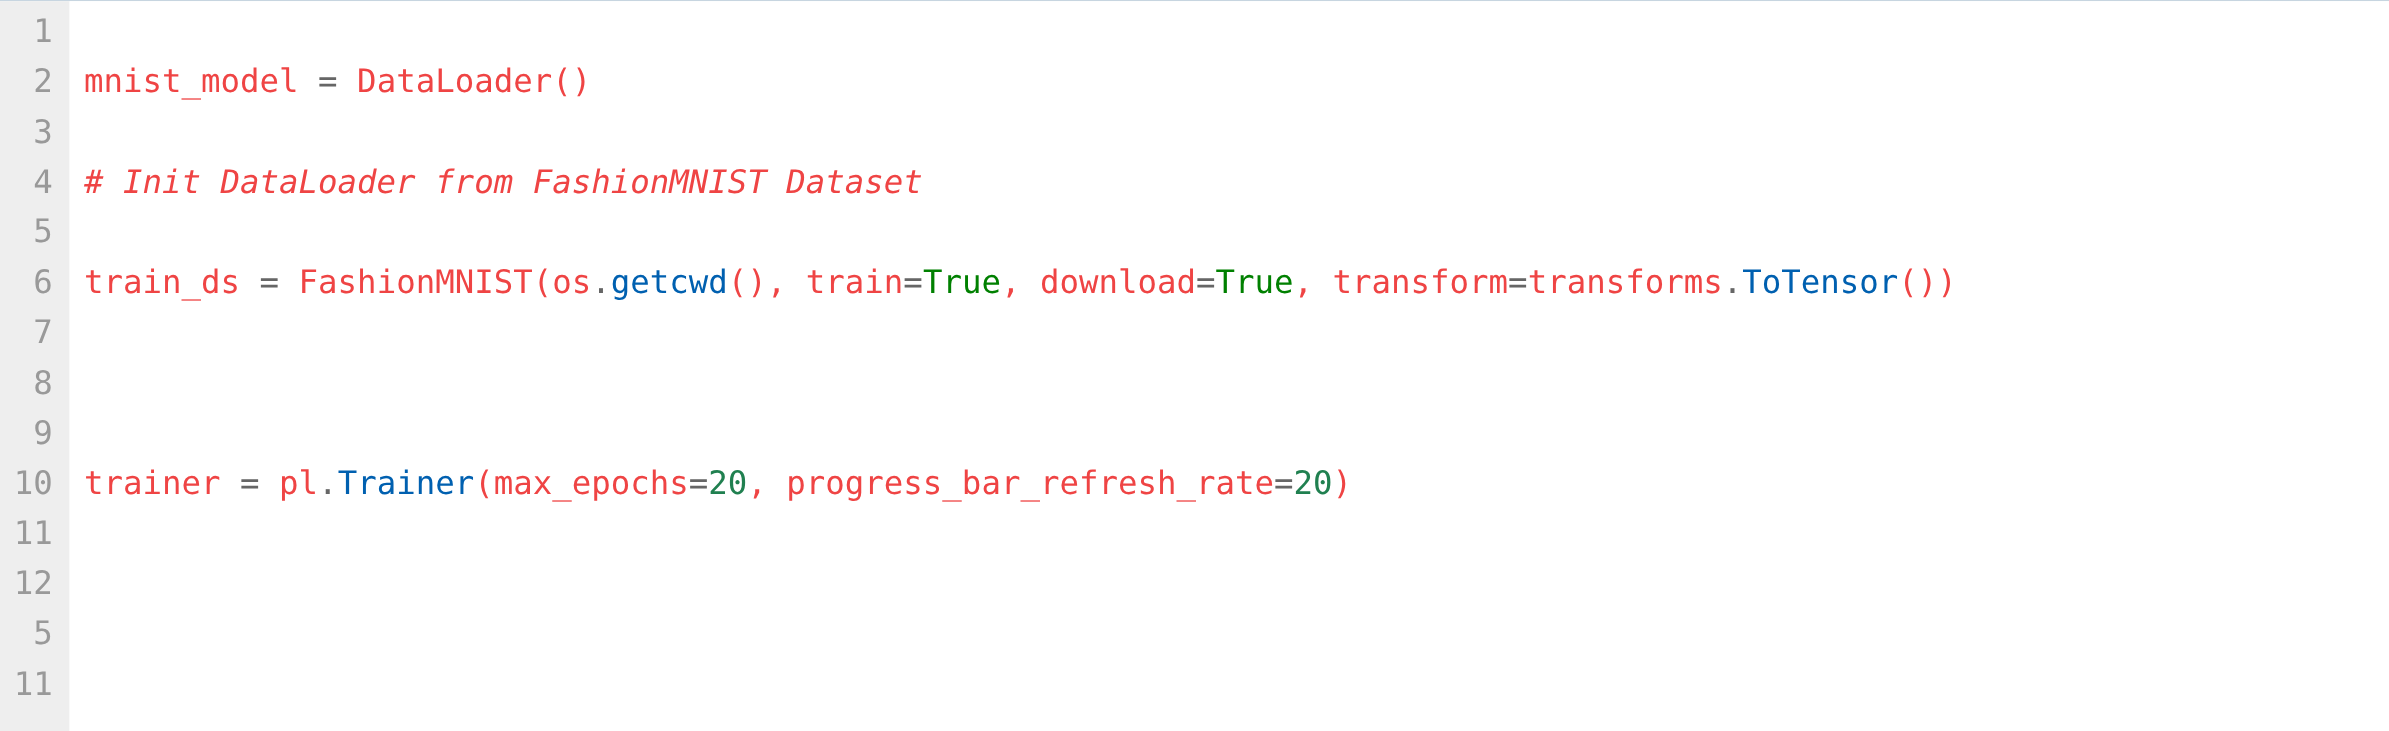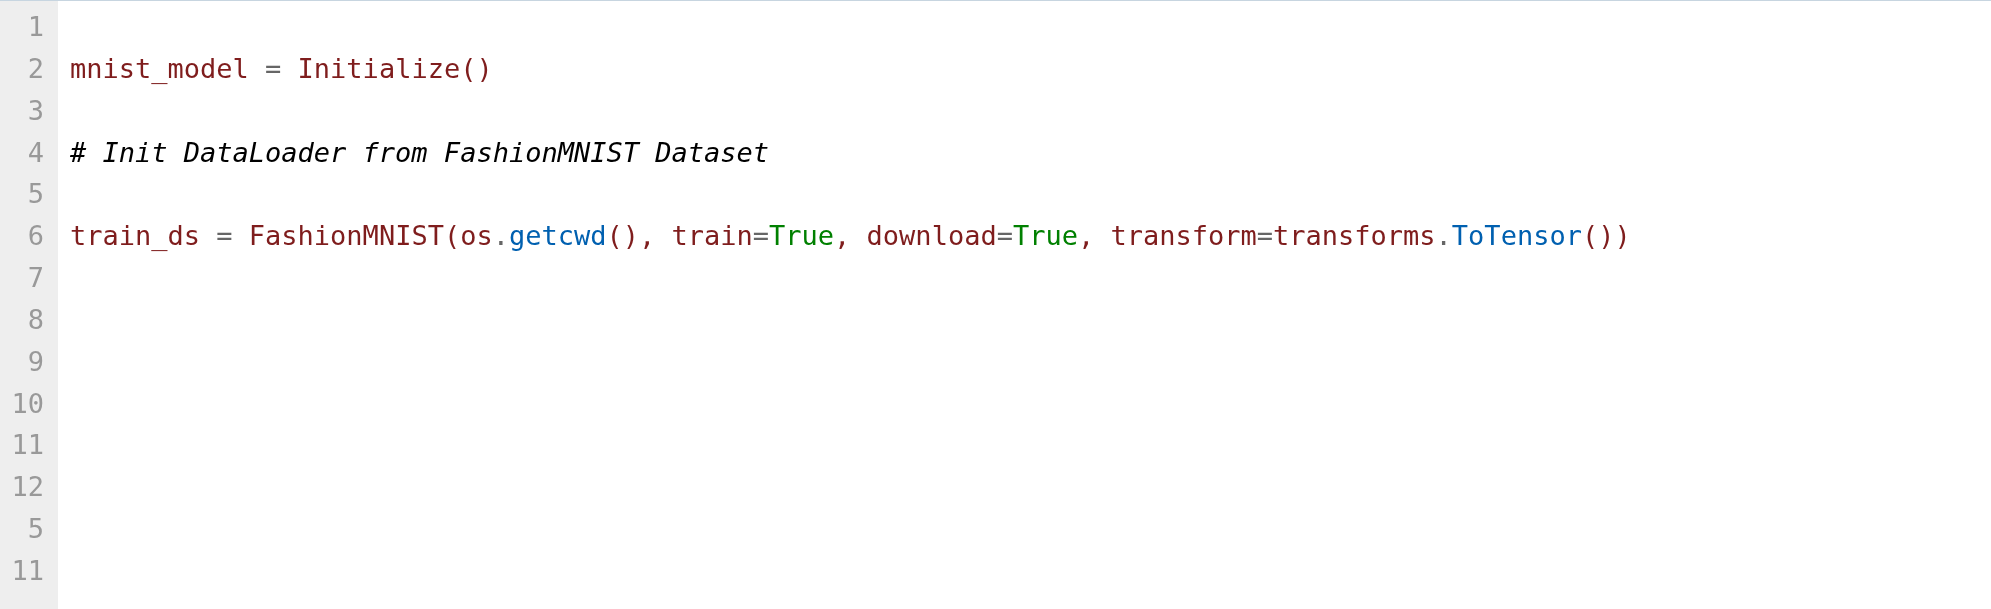--- a/index.html
+++ b/index.html
@@ -34,23 +34,23 @@
     flex: 1 1 auto;
     padding: 5px 0 5px 12px;
     background: #ffffff;
     white-space: pre;
     overflow: hidden;
   }
   .code .line {
     height: 1.55em;
     display: block;
   }
-  .c  { color: #000000; font-style: italic; }    
+  .c  { color: #ef4444; font-style: italic; }    
   .k  { color: #008000; font-weight: normal; }     
-  .n  { color: #7f1d1d; }                        
+  .n  { color: #ef4444; }                        
   .f  { color: #0060b0; text-align: center; }                        
   .num{ color: #208050; }                        
   .op { color: #666666; }                  
 </style>
 </head>
 <body>
 
 <div class="code-cell">
   <div class="gutter">
     <div>1</div>
@@ -62,24 +62,25 @@
     <div>7</div>
     <div>8</div>
     <div>9</div>
     <div>10</div>
     <div>11</div>
     <div>12</div>
     <div>5</div>
     <div>11</div>
   </div>
   <div class="code">
-<span class="line"><span class="n">mnist_model </span><span class="op">=</span><span class="n"> Initialize()</span></span>
+<span class="line"><span class="n">mnist_model </span><span class="op">=</span><span class="n"> DataLoader()</span></span>
 <span class="line"><span class="c"># Init DataLoader from FashionMNIST Dataset</span></span>
 <span class="line"><span class="n">train_ds </span><span class="op">=</span><span class="n"> FashionMNIST(os</span><span class="op">.</span><span class="f">getcwd</span><span class="n">(), train</span><span class="op">=</span><span class="k">True</span><span class="n">, download</span><span class="op">=</span><span class="k">True</span><span class="n">, transform</span><span class="op">=</span><span class="n">transforms</span><span class="op">.</span><span class="f">ToTensor</span><span class="n">())</span></span>
 <span class="line"> </span>
+<span class="line"><span class="n">trainer </span><span class="op">=</span><span class="n"> pl</span><span class="op">.</span><span class="f">Trainer</span><span class="n">(max_epochs</span><span class="op">=</span><span class="num">20</span><span class="n">, progress_bar_refresh_rate</span><span class="op">=</span><span class="num">20</span><span class="n">)</span></span>
 
 
 
 
 
 
 
   </div>
 </div>
 

